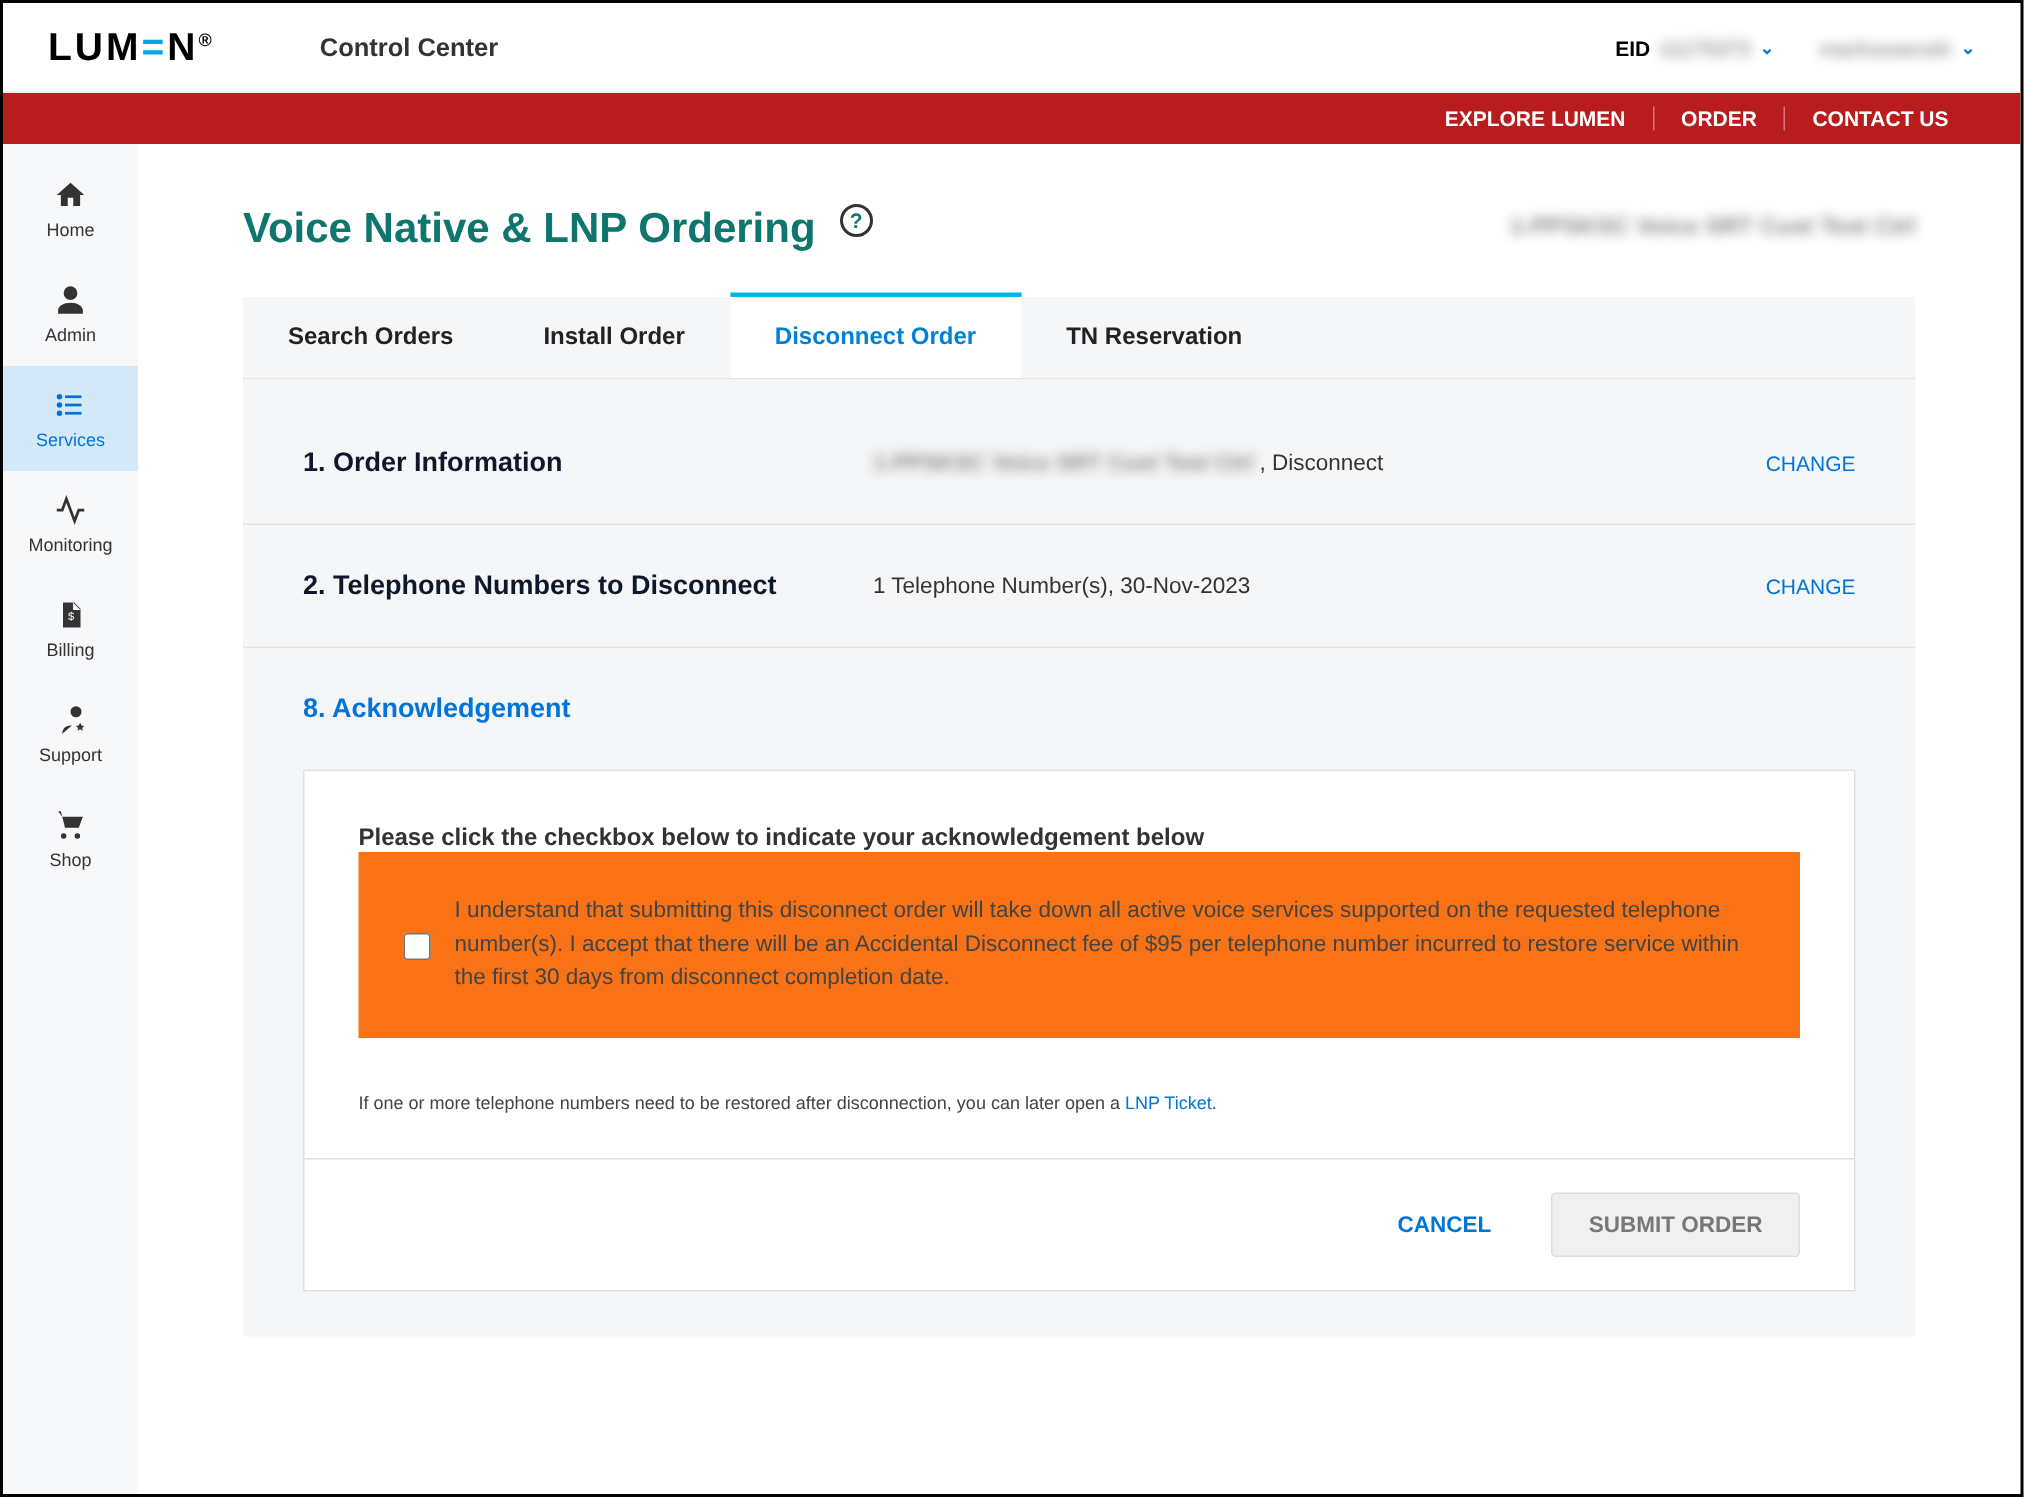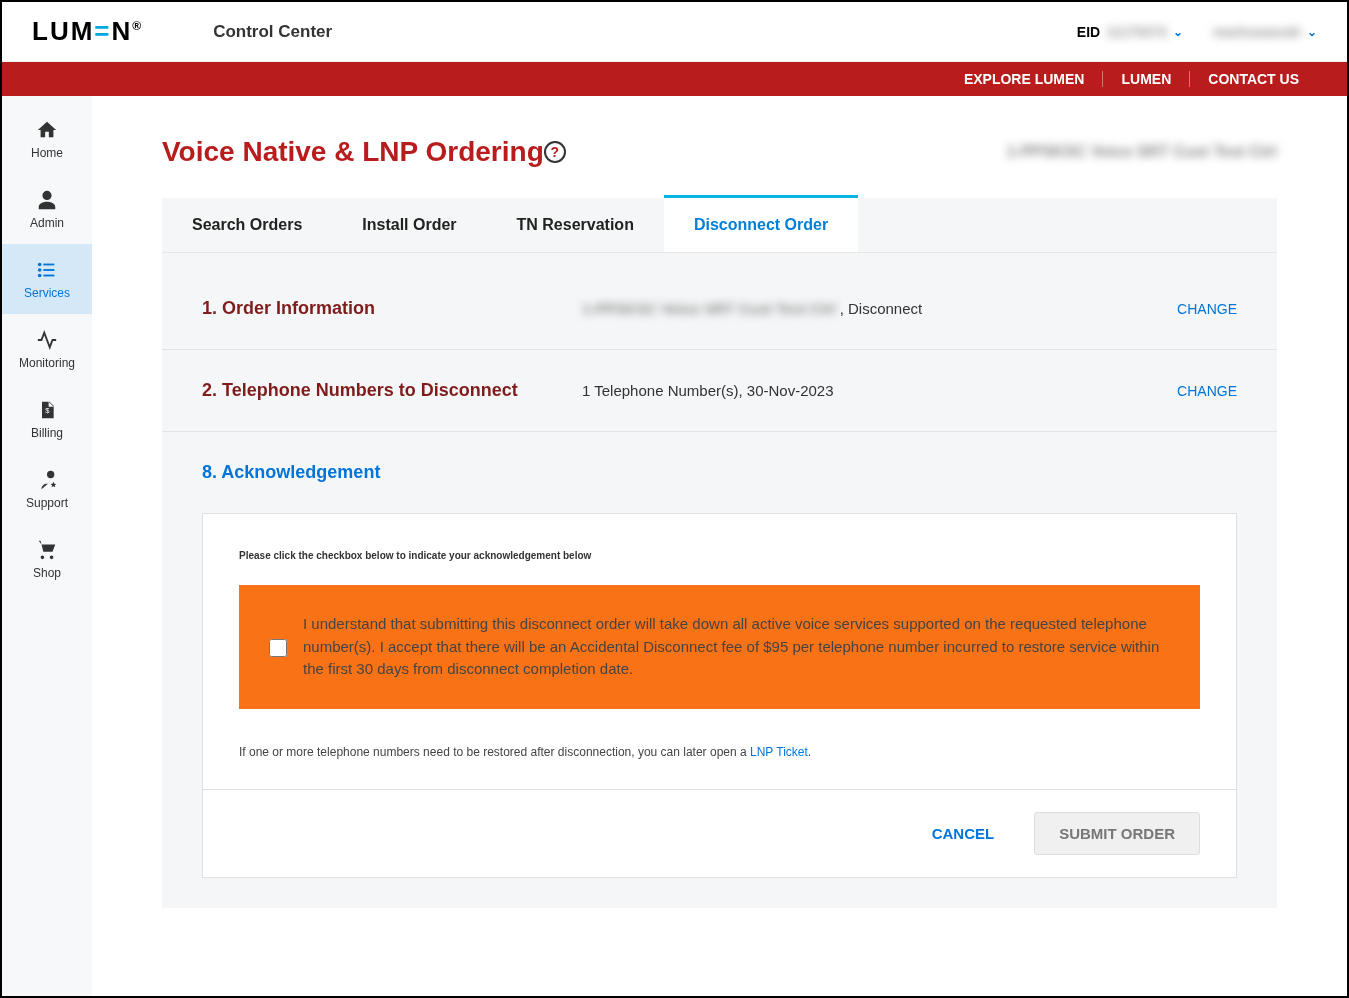--- a/index.html
+++ b/index.html
@@ -67,50 +67,50 @@
       gap: 4px;
     }
     .sidebar-item.active { background: #d5e8f8; color: #0074d9; }
     .sidebar-item .sicon { font-size: 20px; height: 24px; display:flex; align-items:center; justify-content:center; }
     .content {
       flex: 1;
       padding: 40px 70px 0 70px;
       overflow-y: auto;
     }
     .page-header { display: flex; align-items: center; justify-content: space-between; margin-bottom: 30px; }
-    .page-title { font-size: 28px; font-weight: 900; color: #b91c1c; display: flex; align-items: center; }
+    .page-title { font-size: 28px; font-weight: 900; color: #0f766e; display: flex; align-items: flex-start; gap: 16px; }
     .help-circle {
       width: 22px; height: 22px; border: 2px solid #333; border-radius: 50%;
       display: inline-flex; align-items: center; justify-content: center;
       font-size: 14px; font-weight: 700; cursor: pointer;
     }
     .tabs { display: flex; background: #f5f6f7; border-bottom: 1px solid #e5e5e5; }
     .tab {
       padding: 18px 30px; font-size: 16px; font-weight: 700;
       cursor: pointer; color: #222;
     }
     .tab.active {
       background: #fff; color: #0080d6; border-top: 3px solid #00b4e6;
       margin-top: -3px;
     }
     .panel { background: #f5f6f7; padding: 15px 0 30px 0; }
     .step-row {
       display: flex; align-items: center;
       padding: 30px 40px; border-bottom: 1px solid #e3e3e3;
     }
     .step-row:last-of-type { border-bottom: none; }
-    .step-title { width: 380px; font-size: 18px; font-weight: 700; color: #7f1d1d; }
+    .step-title { width: 380px; font-size: 18px; font-weight: 700; color: #0f172a; }
     .step-title.active { color: #0074d9; }
     .step-value { flex: 1; font-size: 15px; color: #333; display: flex; align-items: center; gap: 4px; }
     .step-change { font-size: 14px; font-weight: 400; color: #0074d9; cursor: pointer; }
     .ack-box {
       margin: 20px 40px 0 40px; background: #fff; border: 1px solid #e0e0e0;
     }
     .ack-inner { padding: 36px 36px 30px 36px; }
-    .ack-prompt { font-size: 10px; font-weight: 700; color: #333; margin-bottom: 24px; }
+    .ack-prompt { font-size: 16px; font-weight: 700; color: #333; }
     .ack-check {
       background: #f97316; padding: 28px 30px;
       display: flex; gap: 16px; align-items: center;
       font-size: 15px; line-height: 1.5; color: #444;
     }
     .ack-check input[type="checkbox"] {
       width: 18px; height: 18px; margin-top: 2px; flex-shrink: 0;
       border: 1px solid #aaa; cursor: pointer;
     }
     .restore-text { font-size: 12px; color: #444; margin-top: 36px; }
@@ -142,21 +142,21 @@
     </div>
     <div class="header-right-item">
       <span class="blurred">markswanski</span>
       <span class="chevron">⌄</span>
     </div>
   </div>
 </div>
 
 <div class="blue-bar">
   <a>EXPLORE LUMEN</a>
-  <a>LUMEN</a>
+  <a>ORDER</a>
   <a>CONTACT US</a>
 </div>
 
 <div class="main">
   <div class="sidebar">
     <div class="sidebar-item">
       <span class="sicon">
           <svg width="22" height="22" viewBox="0 0 24 24" fill="currentColor">
             <path d="M10 20v-6h4v6h5v-8h3L12 3 2 12h3v8z"></path>
           </svg>
@@ -225,22 +225,22 @@
       <div class="page-title">
         <span>Voice Native &amp; LNP Ordering</span>
         <span class="help-circle">?</span>
       </div>
       <span class="gray-blur">1-PPSKSC Voice SRT Cust Test Ctrl</span>
     </div>
 
     <div class="tabs">
       <div class="tab">Search Orders</div>
       <div class="tab">Install Order</div>
+      <div class="tab active">Disconnect Order</div>
       <div class="tab">TN Reservation</div>
-      <div class="tab active">Disconnect Order</div>
     </div>
 
     <div class="panel">
       <div class="step-row">
         <div class="step-title">1. Order Information</div>
         <div class="step-value">
           <span class="gray-blur">1-PPSKSC Voice SRT Cust Test Ctrl</span>
           <span> , Disconnect</span>
         </div>
         <div class="step-change">CHANGE</div>

